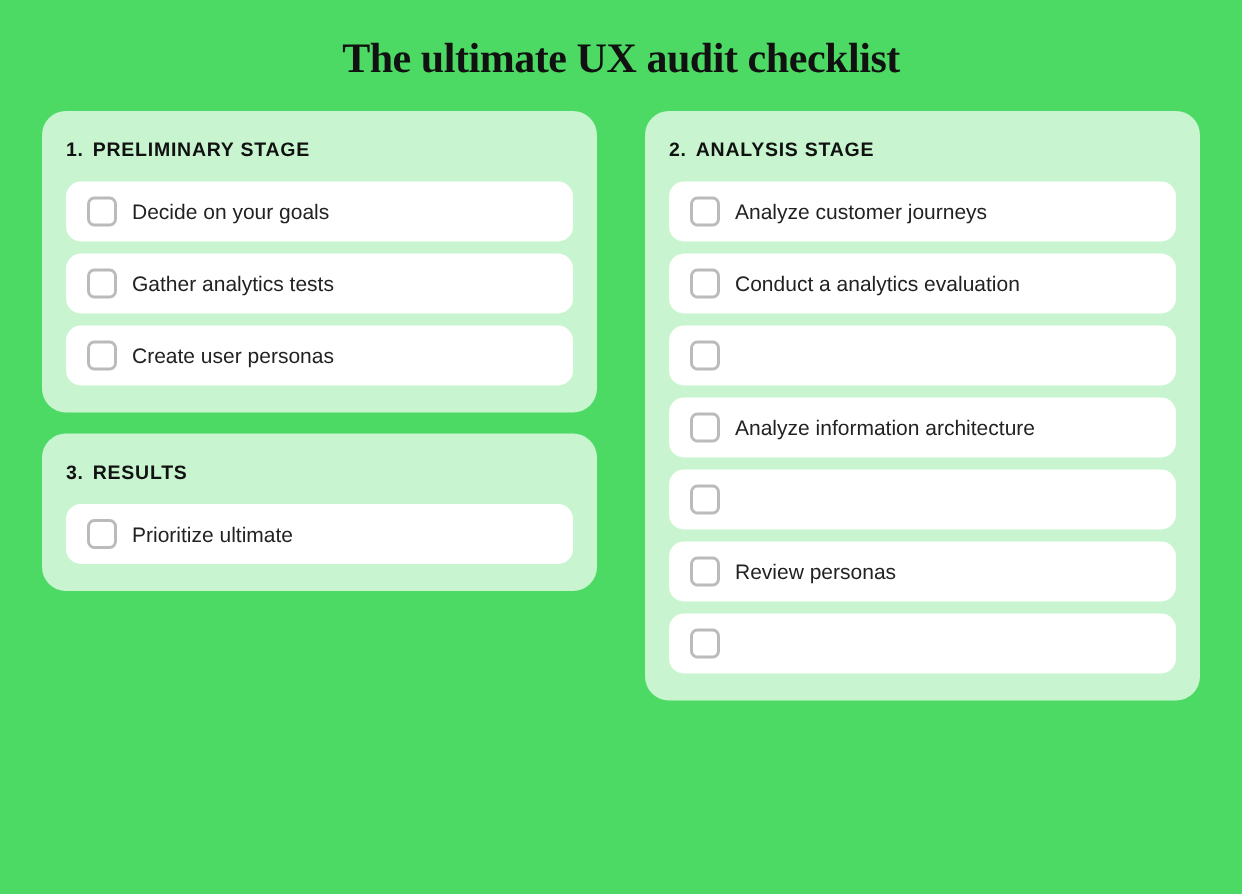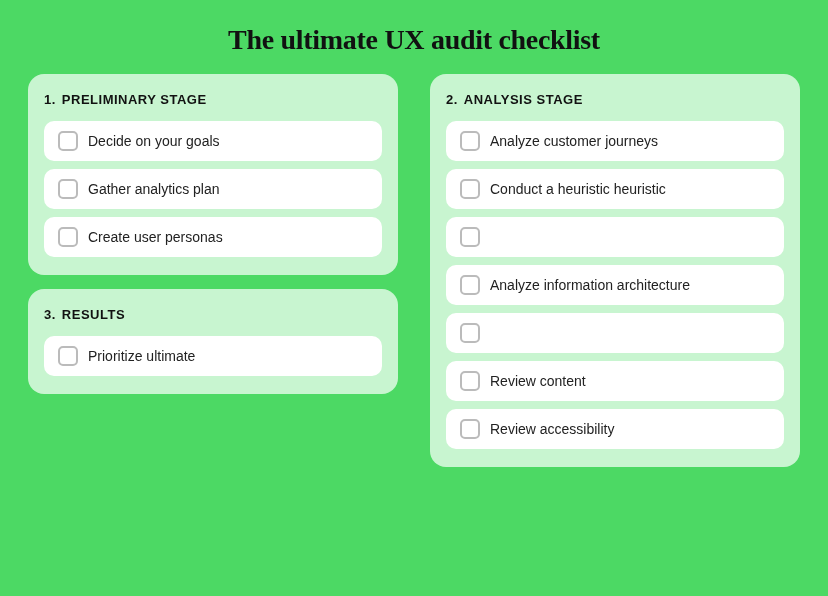--- a/index.html
+++ b/index.html
@@ -107,21 +107,21 @@
         <span class="num">1.</span><span>PRELIMINARY STAGE</span>
       </div>
       <div class="checklist">
 
       <div class="checklist-item">
             <div class="checkbox"></div>
             <span class="checklist-item-label">Decide on your goals</span>
           </div>
           <div class="checklist-item">
             <div class="checkbox"></div>
-            <span class="checklist-item-label">Gather analytics plan</span>
+            <span class="checklist-item-label">Gather analytics tests</span>
           </div>
           <div class="checklist-item">
             <div class="checkbox"></div>
             <span class="checklist-item-label">Create user personas</span>
           </div>
         </div>
     </div>
 
     <div class="card">
       <div class="card-title">
@@ -144,37 +144,36 @@
         <span class="num">2.</span><span>ANALYSIS STAGE</span>
       </div>
       <div class="checklist">
 
       <div class="checklist-item">
             <div class="checkbox"></div>
             <span class="checklist-item-label">Analyze customer journeys</span>
           </div>
           <div class="checklist-item">
             <div class="checkbox"></div>
-            <span class="checklist-item-label">Conduct a heuristic heuristic</span>
+            <span class="checklist-item-label">Conduct a analytics evaluation</span>
           </div>
           <div class="checklist-item">
             <div class="checkbox"></div>
           </div>
           <div class="checklist-item">
             <div class="checkbox"></div>
             <span class="checklist-item-label">Analyze information architecture</span>
           </div>
           <div class="checklist-item">
             <div class="checkbox"></div>
           </div>
           <div class="checklist-item">
             <div class="checkbox"></div>
-            <span class="checklist-item-label">Review content</span>
+            <span class="checklist-item-label">Review personas</span>
           </div>
           <div class="checklist-item">
             <div class="checkbox"></div>
-            <span class="checklist-item-label">Review accessibility</span>
           </div>
         </div>
     </div>
   </div>
 
 </div>
 
 </body></html>

